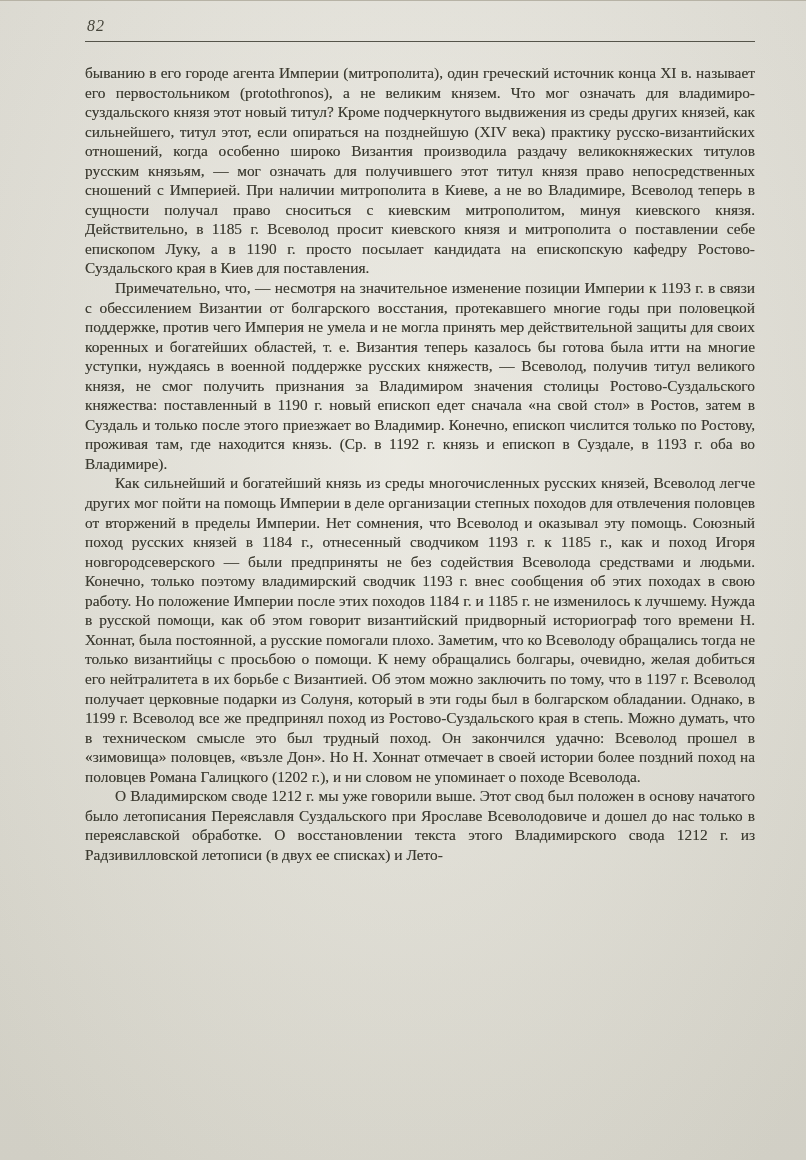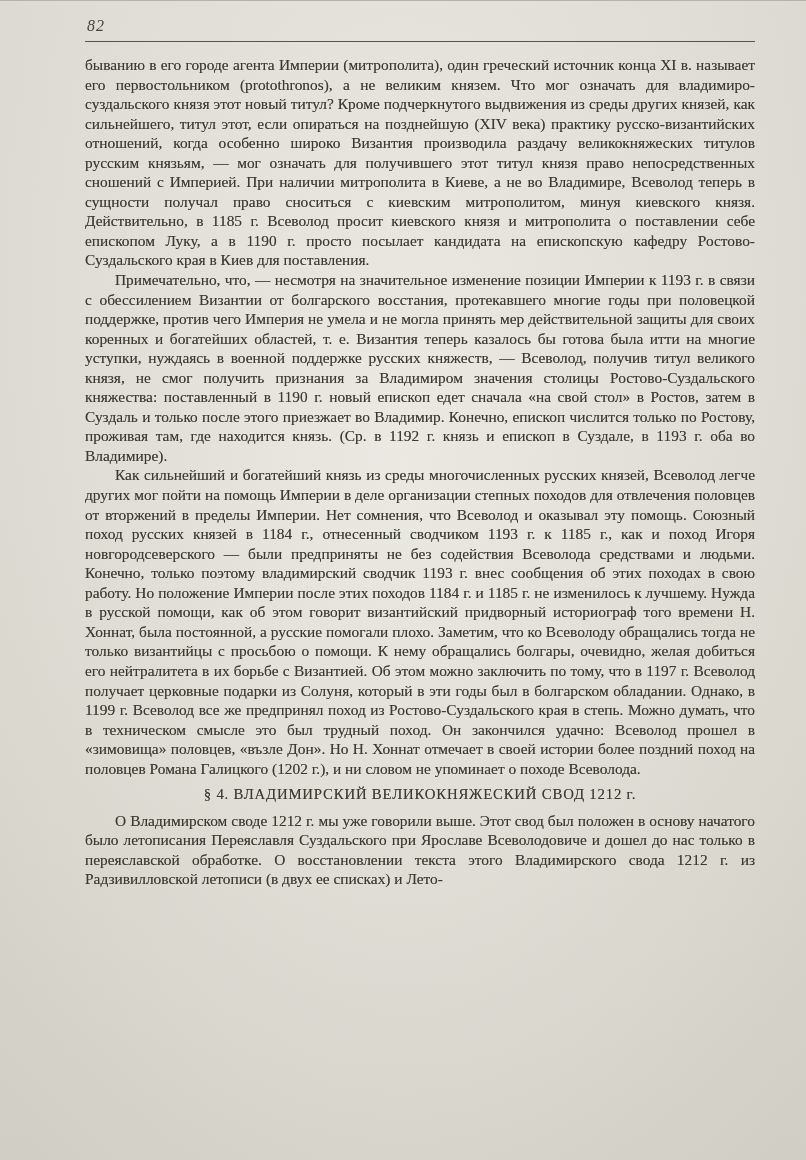--- a/index.html
+++ b/index.html
@@ -43,21 +43,21 @@
     top: 0;
     text-align: center;
     font-style: italic;
     font-weight: bold;
     font-size: 15.5px;
     letter-spacing: 0.6px;
     color: #403f35;
   }
   .text-block {
     position: absolute;
-    top: 54px;
+    top: 62px;
     left: 85px;
     width: 670px;
     font-size: 15.4px;
     line-height: 19.55px;
     text-align: justify;
     color: #3c3b31;
     text-shadow: 0 0 0.45px rgba(60,59,49,0.55);
   }
   .para {
     margin: 0;
@@ -83,17 +83,16 @@
 <div class="scan-page">
 
   <div class="page-header">
     <span class="page-number">82</span>
   </div>
 
   <div class="text-block">
     <p class="para no-indent">быванию в его городе агента Империи (митрополита), один греческий источник конца XI в. называет его первостольником (protothronos), а не великим князем. Что мог означать для владимиро-суздальского князя этот новый титул? Кроме подчеркнутого выдвижения из среды других князей, как сильнейшего, титул этот, если опираться на позднейшую (XIV века) практику русско-византийских отношений, когда особенно широко Византия производила раздачу великокняжеских титулов русским князьям, — мог означать для получившего этот титул князя право непосредственных сношений с Империей. При наличии митрополита в Киеве, а не во Владимире, Всеволод теперь в сущности получал право сноситься с киевским митрополитом, минуя киевского князя. Действительно, в 1185 г. Всеволод просит киевского князя и митрополита о поставлении себе епископом Луку, а в 1190 г. просто посылает кандидата на епископскую кафедру Ростово-Суздальского края в Киев для поставления.</p>
     <p class="para">Примечательно, что, — несмотря на значительное изменение позиции Империи к 1193 г. в связи с обессилением Византии от болгарского восстания, протекавшего многие годы при половецкой поддержке, против чего Империя не умела и не могла принять мер действительной защиты для своих коренных и богатейших областей, т. е. Византия теперь казалось бы готова была итти на многие уступки, нуждаясь в военной поддержке русских княжеств, — Всеволод, получив титул великого князя, не смог получить признания за Владимиром значения столицы Ростово-Суздальского княжества: поставленный в 1190 г. новый епископ едет сначала «на свой стол» в Ростов, затем в Суздаль и только после этого приезжает во Владимир. Конечно, епископ числится только по Ростову, проживая там, где находится князь. (Ср. в 1192 г. князь и епископ в Суздале, в 1193 г. оба во Владимире).</p>
     <p class="para">Как сильнейший и богатейший князь из среды многочисленных русских князей, Всеволод легче других мог пойти на помощь Империи в деле организации степных походов для отвлечения половцев от вторжений в пределы Империи. Нет сомнения, что Всеволод и оказывал эту помощь. Союзный поход русских князей в 1184 г., отнесенный сводчиком 1193 г. к 1185 г., как и поход Игоря новгородсеверского — были предприняты не без содействия Всеволода средствами и людьми. Конечно, только поэтому владимирский сводчик 1193 г. внес сообщения об этих походах в свою работу. Но положение Империи после этих походов 1184 г. и 1185 г. не изменилось к лучшему. Нужда в русской помощи, как об этом говорит византийский придворный историограф того времени Н. Хоннат, была постоянной, а русские помогали плохо. Заметим, что ко Всеволоду обращались тогда не только византийцы с просьбою о помощи. К нему обращались болгары, очевидно, желая добиться его нейтралитета в их борьбе с Византией. Об этом можно заключить по тому, что в 1197 г. Всеволод получает церковные подарки из Солуня, который в эти годы был в болгарском обладании. Однако, в 1199 г. Всеволод все же предпринял поход из Ростово-Суздальского края в степь. Можно думать, что в техническом смысле это был трудный поход. Он закончился удачно: Всеволод прошел в «зимовища» половцев, «възле Дон». Но Н. Хоннат отмечает в своей истории более поздний поход на половцев Романа Галицкого (1202 г.), и ни словом не упоминает о походе Всеволода.</p>
-    <h2 class="section-heading">§ 4. ВЛАДИМИРСКИЙ ВЕЛИКОКНЯЖЕСКИЙ СВОД 1212 г.</h2>
     <p class="para">О Владимирском своде 1212 г. мы уже говорили выше. Этот свод был положен в основу начатого было летописания Переяславля Суздальского при Ярославе Всеволодовиче и дошел до нас только в переяславской обработке. О восстановлении текста этого Владимирского свода 1212 г. из Радзивилловской летописи (в двух ее списках) и Лето-</p>
   </div>
 
 </div>
 
 </body></html>

